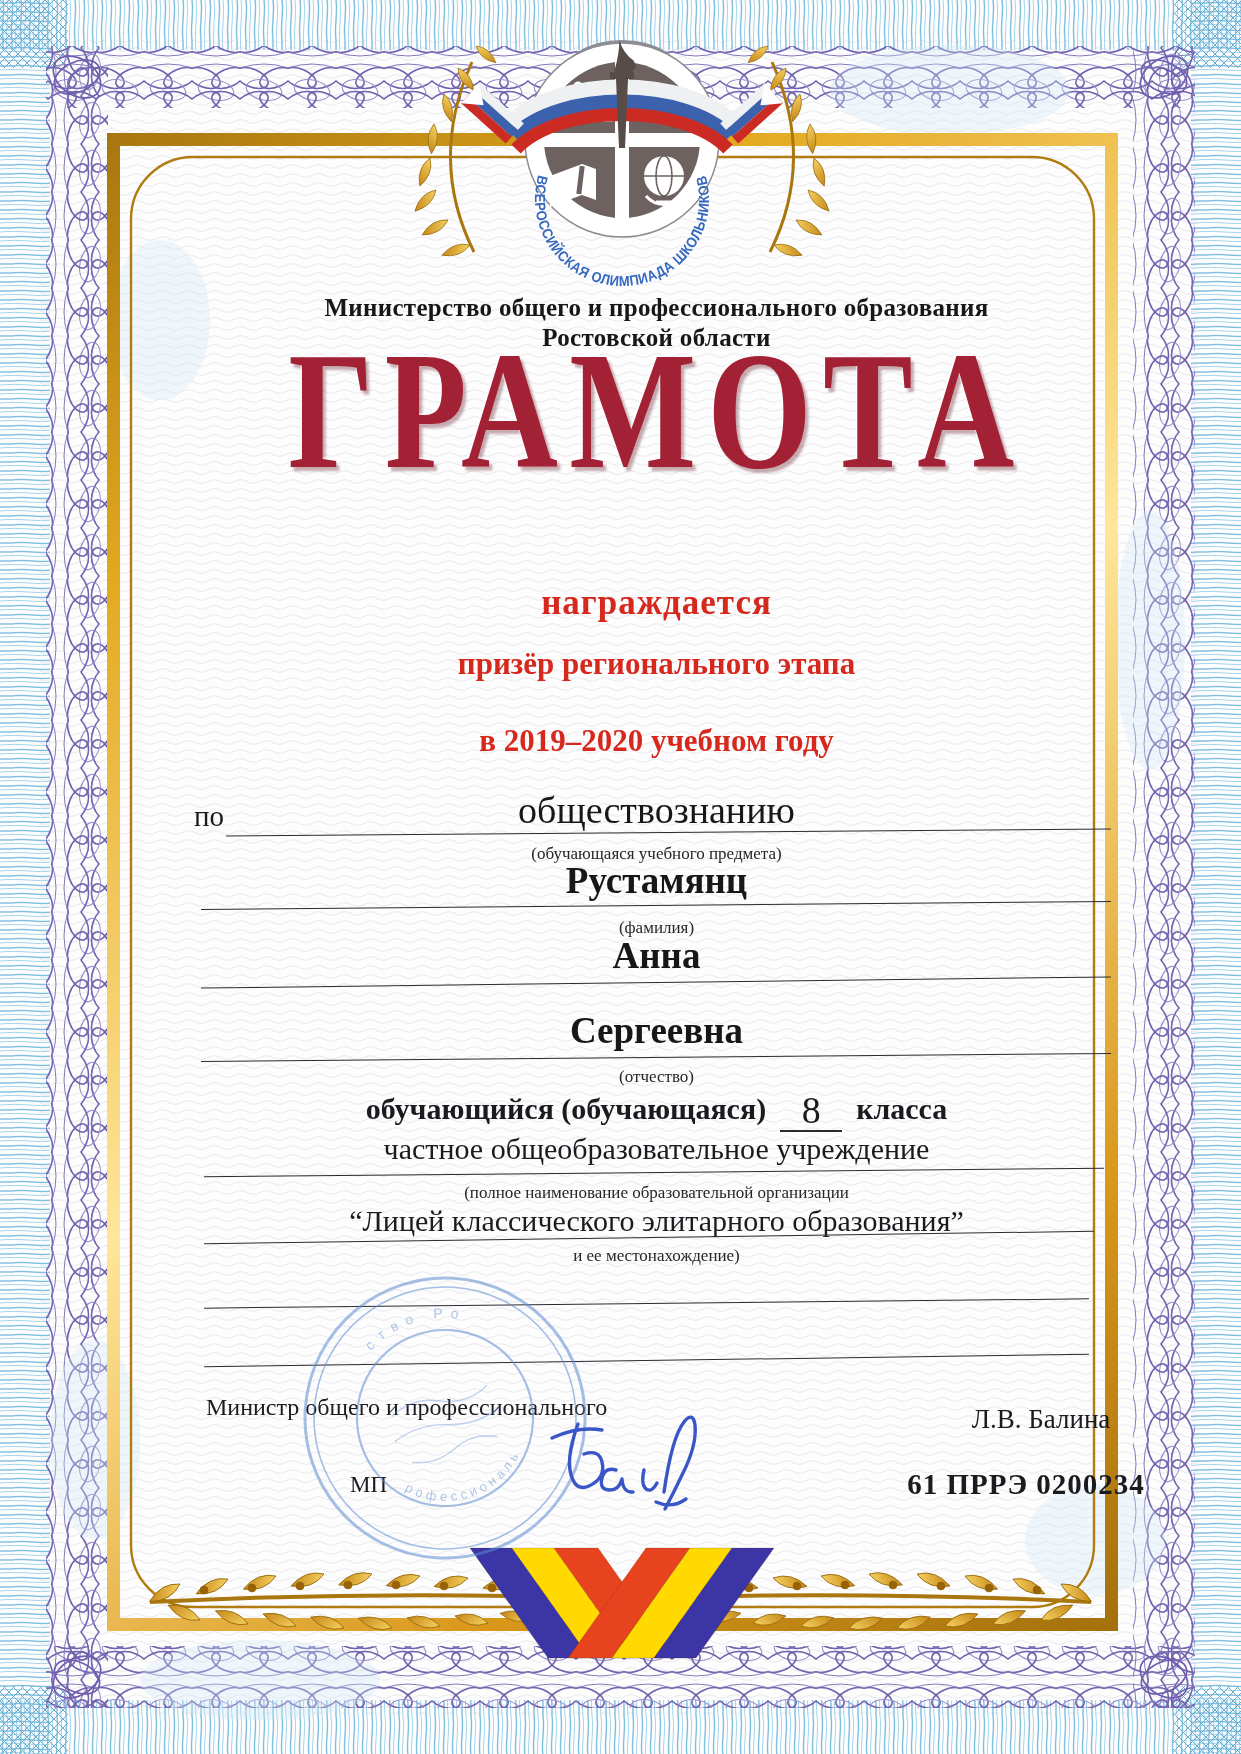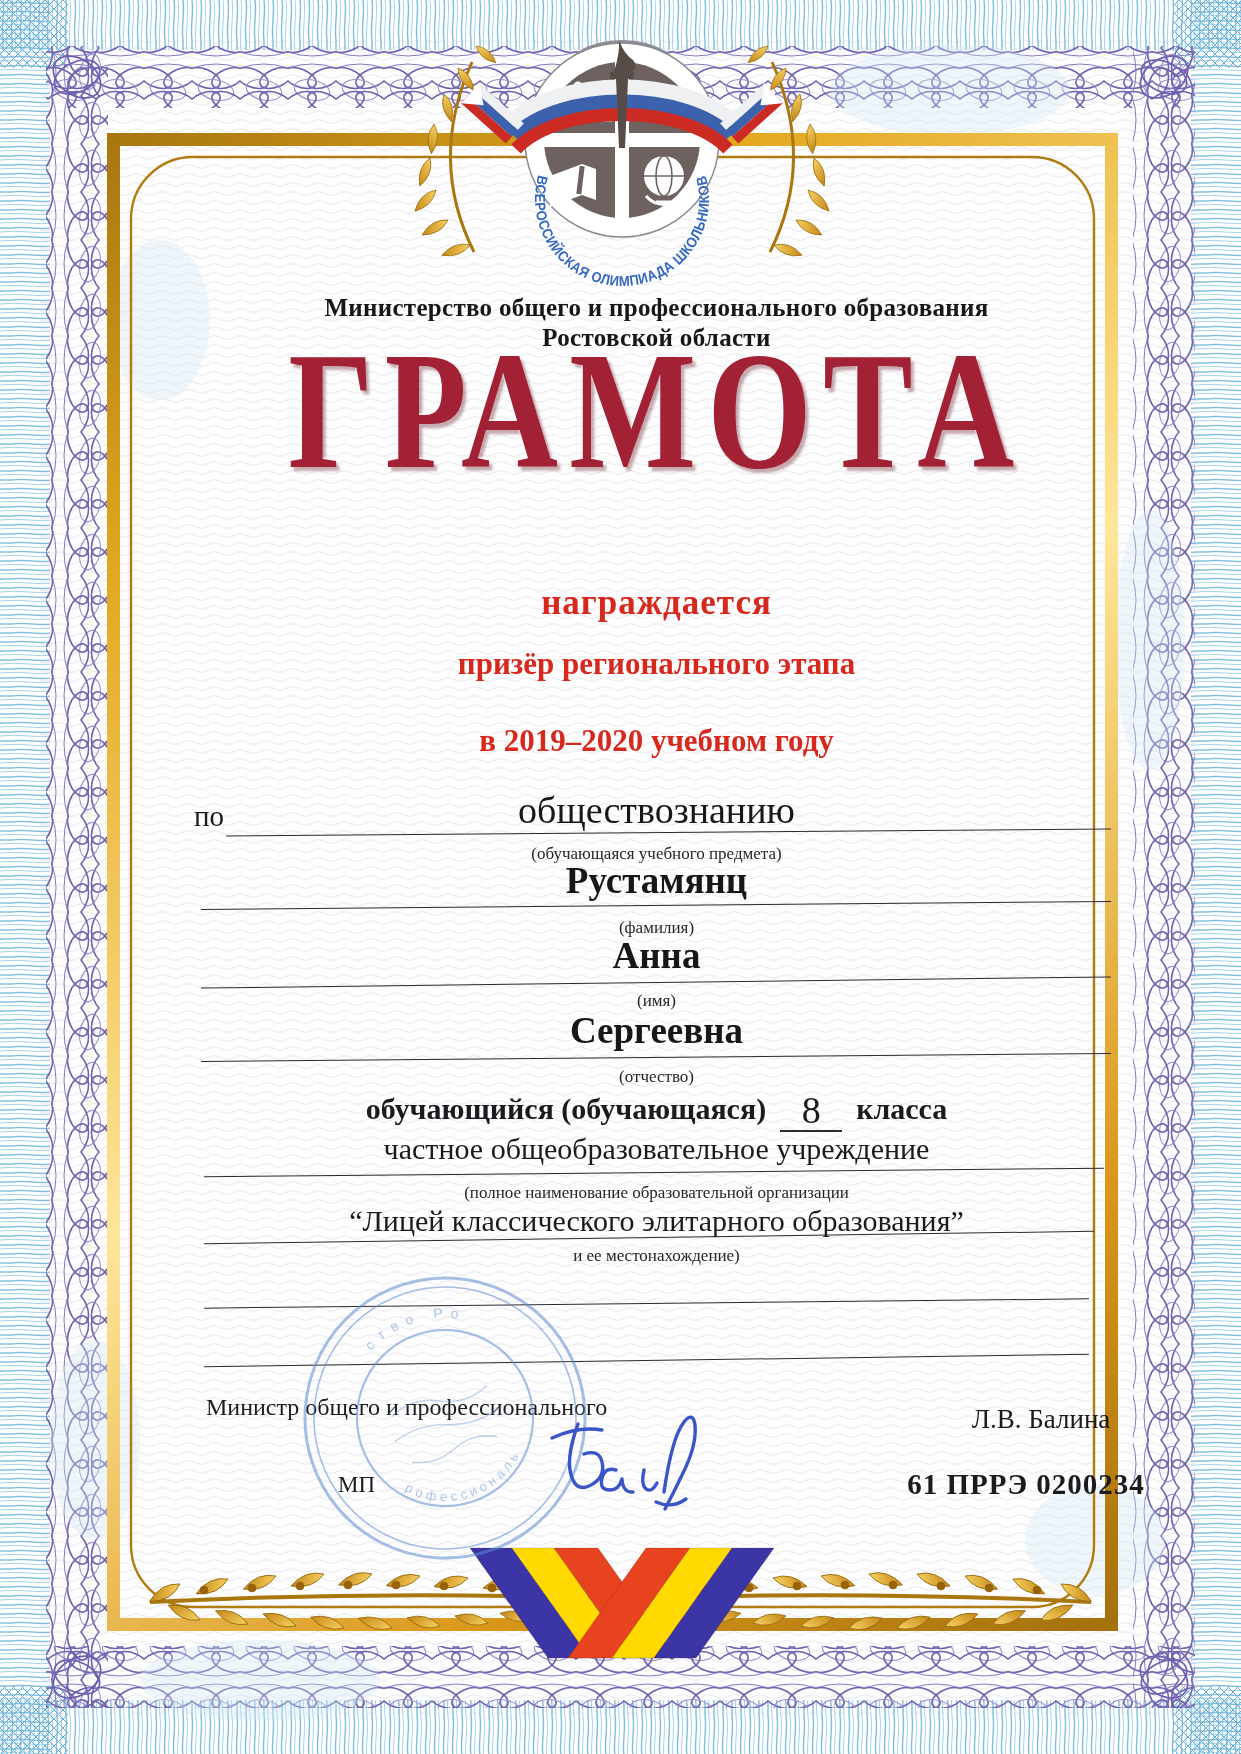--- a/index.html
+++ b/index.html
@@ -269,21 +269,20 @@
   <div class="center value-big" style="top:788px;text-align:center;">обществознанию</div>
   <div class="rule" style="left:190px;top:832px;width:885px;transform:rotate(-.45deg);"></div>
   <div class="center caption" style="top:844px;">(обучающаяся учебного предмета)</div>
 
   <div class="center value-bold" style="top:859px;">Рустамянц</div>
   <div class="rule" style="left:165px;top:905px;width:910px;transform:rotate(-.5deg);"></div>
   <div class="center caption" style="top:918px;">(фамилия)</div>
 
   <div class="center value-bold" style="top:934px;">Анна</div>
   <div class="rule" style="left:165px;top:982px;width:910px;transform:rotate(-.7deg);"></div>
-  <div class="center caption" style="top:991px;">(имя)</div>
 
   <div class="center value-bold" style="top:1009px;">Сергеевна</div>
   <div class="rule" style="left:165px;top:1057px;width:910px;transform:rotate(-.5deg);"></div>
   <div class="center caption" style="top:1067px;">(отчество)</div>
 
   <div class="center grade-row" style="top:1090px;">
     <span>обучающийся (обучающаяся)</span><span class="grade-val">8</span><span>класса</span>
   </div>
 
   <div class="center school" style="top:1132px;">частное общеобразовательное учреждение</div>
@@ -291,21 +290,21 @@
   <div class="center caption" style="top:1183px;">(полное наименование образовательной организации</div>
 
   <div class="center school" style="top:1204px;">“Лицей классического элитарного образования”</div>
   <div class="rule" style="left:168px;top:1237px;width:890px;transform:rotate(-.8deg);"></div>
   <div class="center caption" style="top:1246px;">и ее местонахождение)</div>
 
   <div class="rule" style="left:168px;top:1303px;width:885px;transform:rotate(-.6deg);"></div>
   <div class="rule" style="left:168px;top:1360px;width:885px;transform:rotate(-.8deg);"></div>
 
   <div class="minister" style="top:1394px;">Министр общего и профессионального</div>
-  <div class="abs mp" style="left:302px;top:1472px;">МП</div>
+  <div class="abs mp" style="left:314px;top:1472px;">МП</div>
 
   <div class="abs signer" style="left:900px;top:1404px;width:210px;text-align:center;">Л.В. Балина</div>
   <div class="abs cert-no" style="left:860px;top:1468px;width:260px;text-align:center;">61 ПРРЭ 0200234</div>
 </div>
 
 <svg id="overlay" class="layer" viewBox="0 0 1241 1754">
   <g opacity=".55" transform="rotate(-18 445 1418)">
     <circle cx="445" cy="1418" r="140" fill="none" stroke="#5e8cd0" stroke-width="3"></circle>
     <circle cx="445" cy="1418" r="131" fill="none" stroke="#5e8cd0" stroke-width="1.6"></circle>
     <circle cx="445" cy="1418" r="88" fill="none" stroke="#5e8cd0" stroke-width="2.2"></circle>

